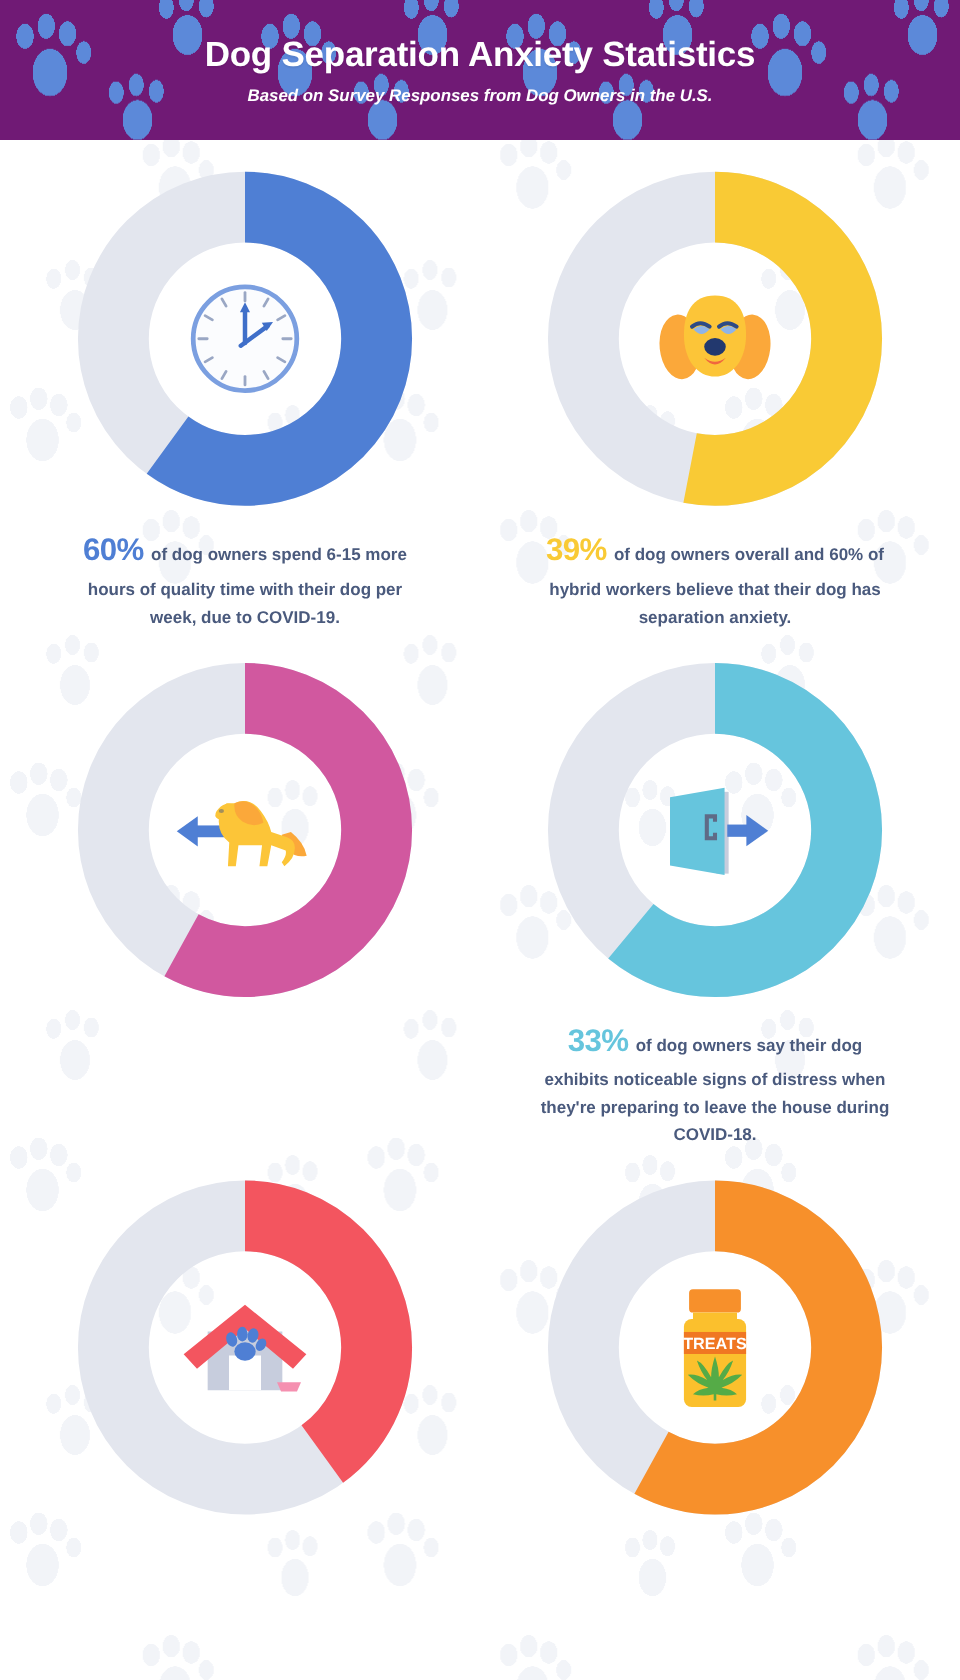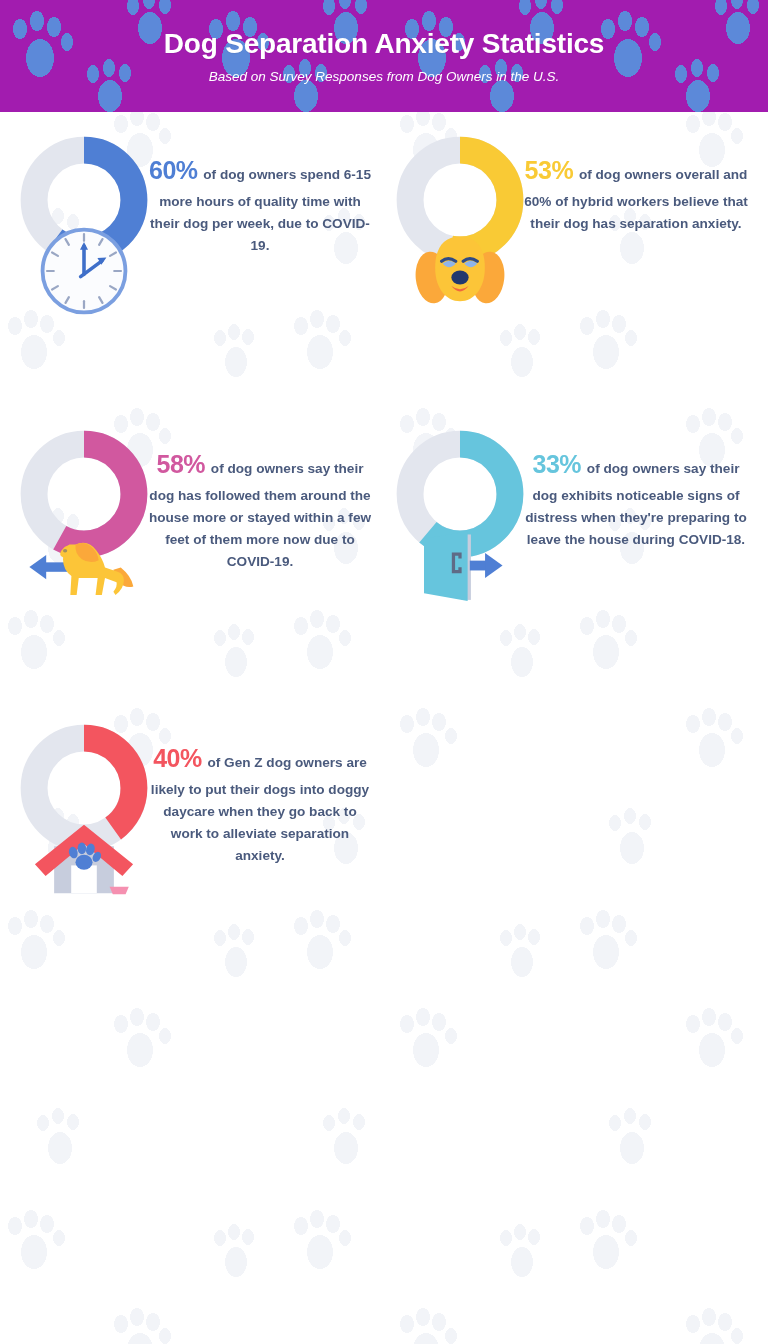--- a/index.html
+++ b/index.html
@@ -42,21 +42,21 @@
       radial-gradient(ellipse 6px 8px at 73px 222px, #f2f4f8 99%, transparent 100%);
     background-repeat: repeat;
     background-size: 286px 300px;
     opacity: 1;
   }
 
   
   .header {
     position: relative;
     height: 112px;
-    background: #a21caf;
+    background: #701a75;
     overflow: hidden;
     display: flex;
     flex-direction: column;
     align-items: center;
     justify-content: center;
     z-index: 3;
   }
   .header-paws {
     position: absolute;
     inset: 0;
@@ -83,35 +83,37 @@
     font-size: 28px;
     font-weight: bold;
     letter-spacing: -0.2px;
     text-shadow: 0 1px 1px rgba(0,0,0,0.06);
   }
   .header-subtitle {
     position: relative;
     color: #ffffff;
     font-size: 13.5px;
     font-style: italic;
-    font-weight: normal;
+    font-weight: bold;
     margin-top: 9px;
   }
 
   
   .grid {
     position: relative;
     z-index: 2;
     display: grid;
     grid-template-columns: 1fr 1fr;
     padding: 18px 8px 0 8px;
     row-gap: 0px;
   }
   .cell {
     display: flex;
+    flex-direction: column;
+    align-items: center;
     padding: 6px 12px 18px 12px;
   }
   .donut-wrap {
     position: relative;
     width: 270px;
     height: 270px;
     display: flex;
     align-items: center;
     justify-content: center;
   }
@@ -202,21 +204,21 @@
           <path d="M34 43 q6 -5 12 0 q-6 7 -12 0 Z" fill="#8fb4e8"></path>
           <path d="M54 43 q6 -5 12 0 q-6 7 -12 0 Z" fill="#8fb4e8"></path>
           <path d="M33 41 q6 -5 13 0" stroke="#2d4a86" stroke-width="3" fill="none" stroke-linecap="round"></path>
           <path d="M53 41 q6 -5 13 0" stroke="#2d4a86" stroke-width="3" fill="none" stroke-linecap="round"></path>
           <ellipse cx="50" cy="56" rx="8" ry="6.5" fill="#22386e"></ellipse>
           <path d="M42 64 q8 6 16 0 q-8 10 -16 0 Z" fill="#f0673e"></path>
         </svg>
       </div>
     </div>
     <div class="stat-text">
-      <span class="stat-pct" style="color:#f9ca35">53%</span><span> of dog owners overall and 60% of hybrid workers believe that their dog has separation anxiety.</span>
+      <span class="stat-pct" style="color:#f9ca35">39%</span><span> of dog owners overall and 60% of hybrid workers believe that their dog has separation anxiety.</span>
     </div>
   </div>
 
   <div class="cell">
     <div class="donut-wrap">
       <svg class="donut-svg" viewBox="0 0 100 100">
         <circle cx="50" cy="50" r="39" fill="none" stroke="#e3e6ee" stroke-width="21"></circle>
         <circle cx="50" cy="50" r="39" fill="none" stroke="#d1589f" stroke-width="21" stroke-dasharray="142.1 102.9" transform="rotate(-90 50 50)"></circle>
       </svg>
       <div class="icon-holder">
@@ -225,23 +227,20 @@
             <rect x="22" y="47" width="22" height="9" fill="#4f7fd4"></rect>
             <polygon points="8,51.5 24,40 24,63" fill="#4f7fd4"></polygon>
           </g>
           <path d="M95 52 q10 8 12 18 q-8 2 -14 -4 q-5 -5 -5 -12 Z" fill="#fba83a"></path>
           <path d="M52 31 q-8 -2 -12 3 q-4 4 -2 7 q3 3 9 2 l3 10 l4 -20 Z" fill="#fcc538"></path>
           <path d="M52 30 q12 -5 20 6 q6 8 8 16 l12 4 q6 2 6 8 q0 8 -8 14 l-2 -3 q4 -5 3 -9 l-11 -4 l-3 16 l-6 0 l2 -16 l-18 0 l-2 16 l-6 0 l1 -18 q-8 -6 -8 -16 q0 -10 6 -14 Z" fill="#fcc538"></path>
           <path d="M52 30 q9 -4 16 3 q5 5 6 12 q-8 4 -16 -1 q-7 -5 -6 -14 Z" fill="#fba83a"></path>
           <ellipse cx="42" cy="36" rx="2" ry="1.6" fill="#4a5a7d" opacity="0.5"></ellipse>
         </svg>
       </div>
-    </div>
-    <div class="stat-text">
-      <span class="stat-pct" style="color:#d1589f">58%</span><span> of dog owners say their dog has followed them around the house more or stayed within a few feet of them more now due to COVID-19.</span>
     </div>
   </div>
 
   <div class="cell">
     <div class="donut-wrap">
       <svg class="donut-svg" viewBox="0 0 100 100">
         <circle cx="50" cy="50" r="39" fill="none" stroke="#e3e6ee" stroke-width="21"></circle>
         <circle cx="50" cy="50" r="39" fill="none" stroke="#66c5dd" stroke-width="21" stroke-dasharray="149.5 95.5" transform="rotate(-90 50 50)"></circle>
       </svg>
       <div class="icon-holder">
@@ -274,21 +273,36 @@
             <ellipse cx="60" cy="53" rx="8" ry="7"></ellipse>
             <ellipse cx="50" cy="44" rx="4" ry="5.5" transform="rotate(-18 50 44)"></ellipse>
             <ellipse cx="58" cy="40" rx="4" ry="5.5"></ellipse>
             <ellipse cx="66" cy="41" rx="4" ry="5.5" transform="rotate(14 66 41)"></ellipse>
             <ellipse cx="72" cy="48" rx="3.6" ry="5" transform="rotate(30 72 48)"></ellipse>
           </g>
           <path d="M84 76 l18 0 l-3 7 l-12 0 Z" fill="#f590b0"></path>
         </svg>
       </div>
     </div>
-    <div class="stat-text">
-      <span class="stat-pct" style="color:#f3555f">40%</span><span> of Gen Z dog owners are likely to put their dogs into doggy daycare when they go back to work to alleviate separation anxiety.</span>
-    </div>
-  </div>
-
-  <div class="cell">
+  </div>
+
+  <div class="cell">
+    <div class="donut-wrap">
+      <svg class="donut-svg" viewBox="0 0 100 100">
+        <circle cx="50" cy="50" r="39" fill="none" stroke="#e3e6ee" stroke-width="21"></circle>
+        <circle cx="50" cy="50" r="39" fill="none" stroke="#f7902b" stroke-width="21" stroke-dasharray="142.1 102.9" transform="rotate(-90 50 50)"></circle>
+      </svg>
+      <div class="icon-holder">
+        <svg viewBox="0 0 100 110" width="104" height="114">
+          <rect x="30" y="10" width="40" height="18" rx="3" fill="#f7902b"></rect>
+          <rect x="33" y="28" width="34" height="8" fill="#fbc02d"></rect>
+          <rect x="26" y="33" width="48" height="68" rx="6" fill="#fbc02d"></rect>
+          <rect x="26" y="43" width="48" height="17" fill="#f07722"></rect>
+          <text x="50" y="56" font-family="Liberation Sans, sans-serif" font-size="12.5" font-weight="bold" fill="#ffffff" text-anchor="middle">TREATS</text>
+          <g fill="#55ab47">
+            <path d="M50 62 q3 9 3 16 q6 -11 11 -13 q-3 9 -8 15 q9 -5 15 -4 q-7 7 -16 10 q8 1 12 5 q-8 2 -16 0 l0 5 l-2 0 l0 -5 q-8 2 -16 0 q4 -4 12 -5 q-9 -3 -16 -10 q6 -1 15 4 q-5 -6 -8 -15 q5 2 11 13 q0 -7 3 -16 Z"></path>
+          </g>
+        </svg>
+      </div>
+    </div>
   </div>
 
 </div>
 
 </body></html>

